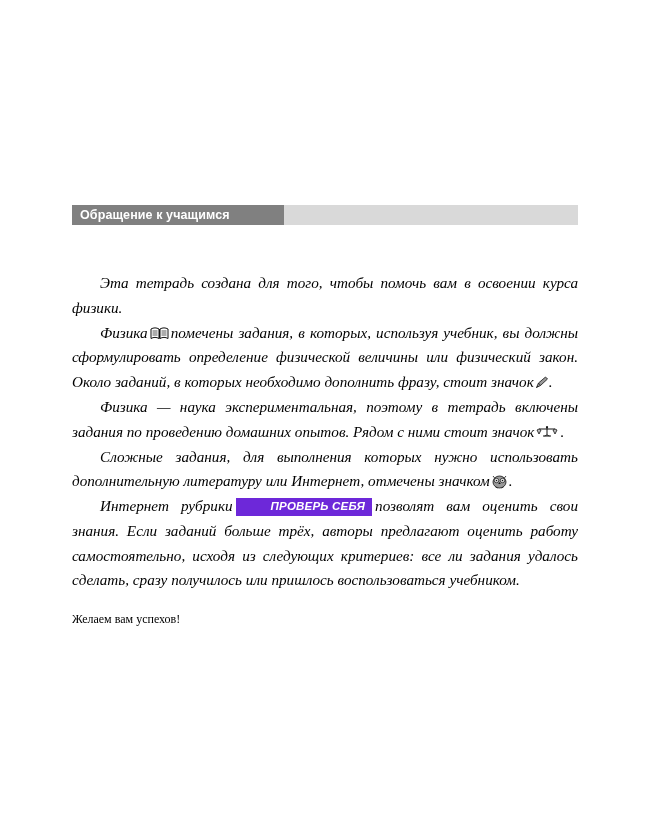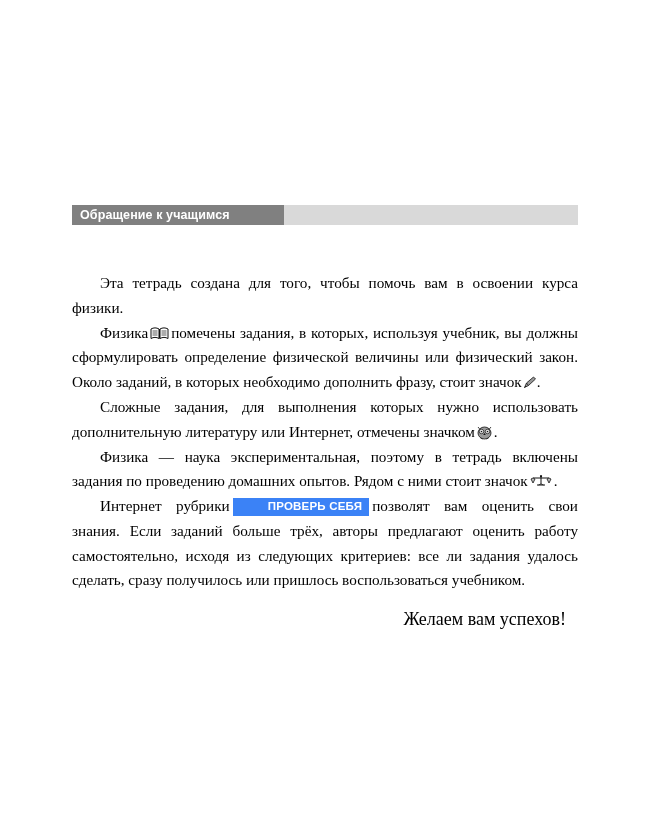--- a/index.html
+++ b/index.html
@@ -59,27 +59,27 @@
     line-height: 16px;
   }
 
   p.para {
     margin: 0 0 0.5px 0;
     text-indent: 28px;
     text-align: justify;
     font-size: 15.2px;
     line-height: 24.6px;
     hyphens: manual;
+    font-style: italic;
   }
 
   p.closing {
     margin: 14px 0 0 0;
-    text-align: right;
     text-indent: 0;
-    font-size: 18px;
+    font-size: 12px;
     line-height: 24.6px;
     padding-right: 12px;
     font-family: Liberation Serif, serif;
   }
 
   
   .icon {
     display: inline-block;
     vertical-align: -2px;
     position: relative;
@@ -116,21 +116,21 @@
     width: 17px;
     height: 15px;
     margin: 0 1px;
     vertical-align: -3px;
   }
   .icon-owl svg { display: block; }
 
   
   .badge {
     display: inline-block;
-    background: #3b82f6;
+    background: #6d28d9;
     color: #ffffff;
     font-family: "Liberation Sans", sans-serif;
     font-weight: bold;
     font-size: 11.5px;
     letter-spacing: 0.2px;
     padding: 2px 7px 3px 7px;
     vertical-align: 1px;
     margin: 0 3px;
     line-height: 13px;
   }
@@ -152,40 +152,40 @@
             <path d="M2 4 C7 1 13 1 18 4 L18 23 C13 20 7 20 2 23 Z" fill="#ffffff" stroke="#111" stroke-width="2"></path>
             <path d="M36 4 C31 1 25 1 20 4 L20 23 C25 20 31 20 36 23 Z" fill="#ffffff" stroke="#111" stroke-width="2"></path>
             <path d="M19 4 L19 23" stroke="#111" stroke-width="2"></path>
             <path d="M5 8 H15 M5 12 H15 M5 16 H15 M23 8 H33 M23 12 H33 M23 16 H33" stroke="#111" stroke-width="1.4"></path>
           </svg></span><span>помечены задания, в которых, используя учебник, вы должны сформулировать определение физической величины или физический закон. Около заданий, в которых необходимо дополнить фразу, стоит значок</span><span class="icon icon-pencil"><svg viewBox="0 0 26 26" width="13" height="13" aria-hidden="true">
             <path d="M3 23 L7 14 L21 2 L25 6 L11 19 Z" fill="#9a9a9a" stroke="#111" stroke-width="1.6"></path>
             <path d="M7 14 L11 19" stroke="#111" stroke-width="1.4"></path>
             <path d="M3 23 L6 20" stroke="#111" stroke-width="1.4"></path>
           </svg></span><span>.</span></p>
 
+    <p class="para"><span>Физика — наука экспериментальная, поэтому в тетрадь включены задания по проведению домашних опытов. Рядом с ними стоит значок</span><span class="icon icon-scales"><svg viewBox="0 0 44 30" width="22" height="15" aria-hidden="true">
+            <path d="M22 4 L22 20" stroke="#111" stroke-width="2"></path>
+            <path d="M6 8 L38 8" stroke="#111" stroke-width="2"></path>
+            <path d="M22 2 a2.2 2.2 0 1 0 0.1 0" fill="#111"></path>
+            <path d="M2 10 L6 8 L10 10 L6 18 Z" fill="#bdbdbd" stroke="#111" stroke-width="1.6"></path>
+            <path d="M34 10 L38 8 L42 10 L38 18 Z" fill="#bdbdbd" stroke="#111" stroke-width="1.6"></path>
+            <path d="M14 22 L30 22" stroke="#111" stroke-width="2"></path>
+            <path d="M17 22 L22 20 L27 22" stroke="#111" stroke-width="1.6" fill="none"></path>
+          </svg></span><span>.</span></p>
+
     <p class="para"><span>Сложные задания, для выполнения которых нужно использовать дополнительную литературу или Интернет, отмечены значком</span><span class="icon icon-owl"><svg viewBox="0 0 34 30" width="17" height="15" aria-hidden="true">
             <path d="M4 4 L9 10 M30 4 L25 10" stroke="#111" stroke-width="1.6"></path>
             <ellipse cx="17" cy="16" rx="13" ry="12" fill="#9a9a9a" stroke="#111" stroke-width="1.6"></ellipse>
             <circle cx="11" cy="13" r="4.4" fill="#ffffff" stroke="#111" stroke-width="1.5"></circle>
             <circle cx="23" cy="13" r="4.4" fill="#ffffff" stroke="#111" stroke-width="1.5"></circle>
             <circle cx="11" cy="13" r="1.7" fill="#111"></circle>
             <circle cx="23" cy="13" r="1.7" fill="#111"></circle>
             <path d="M17 16 L14.5 20 L19.5 20 Z" fill="#111"></path>
             <path d="M9 26 L13 28 M25 26 L21 28" stroke="#111" stroke-width="1.4"></path>
           </svg></span><span>.</span></p>
 
-    <p class="para"><span>Физика — наука экспериментальная, поэтому в тетрадь включены задания по проведению домашних опытов. Рядом с ними стоит значок</span><span class="icon icon-scales"><svg viewBox="0 0 44 30" width="22" height="15" aria-hidden="true">
-            <path d="M22 4 L22 20" stroke="#111" stroke-width="2"></path>
-            <path d="M6 8 L38 8" stroke="#111" stroke-width="2"></path>
-            <path d="M22 2 a2.2 2.2 0 1 0 0.1 0" fill="#111"></path>
-            <path d="M2 10 L6 8 L10 10 L6 18 Z" fill="#bdbdbd" stroke="#111" stroke-width="1.6"></path>
-            <path d="M34 10 L38 8 L42 10 L38 18 Z" fill="#bdbdbd" stroke="#111" stroke-width="1.6"></path>
-            <path d="M14 22 L30 22" stroke="#111" stroke-width="2"></path>
-            <path d="M17 22 L22 20 L27 22" stroke="#111" stroke-width="1.6" fill="none"></path>
-          </svg></span><span>.</span></p>
-
 
     <p class="para"><span>Интернет рубрики</span><span class="badge">ПРОВЕРЬ СЕБЯ</span><span>позволят вам оценить свои знания. Если заданий больше трёх, авторы предлагают оценить работу самостоятельно, исходя из следующих критериев: все ли задания удалось сделать, сразу получилось или пришлось воспользоваться учебником.</span></p>
 
     <p class="closing">Желаем вам успехов!</p>
 
   </div>
 </div>
 
 </body></html>

